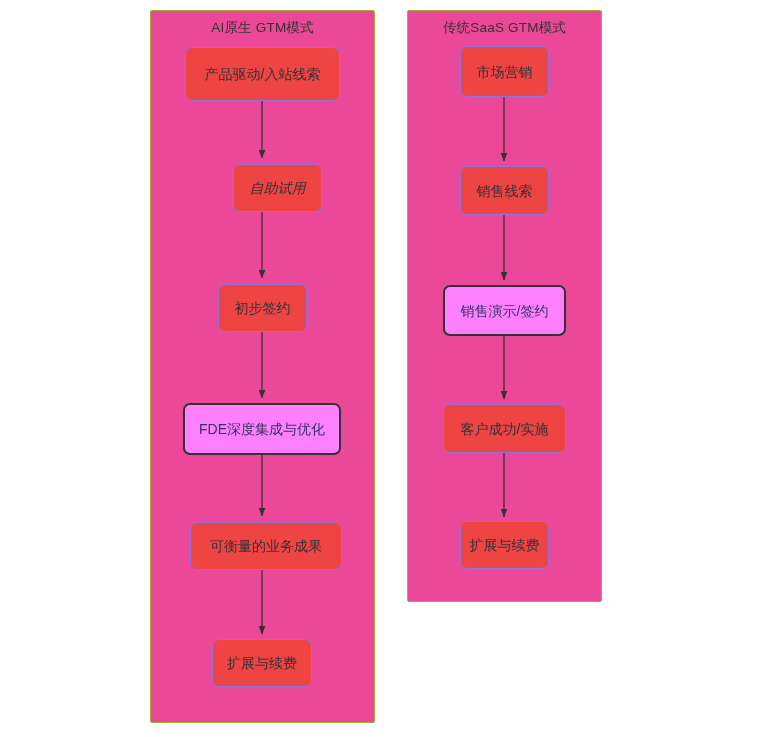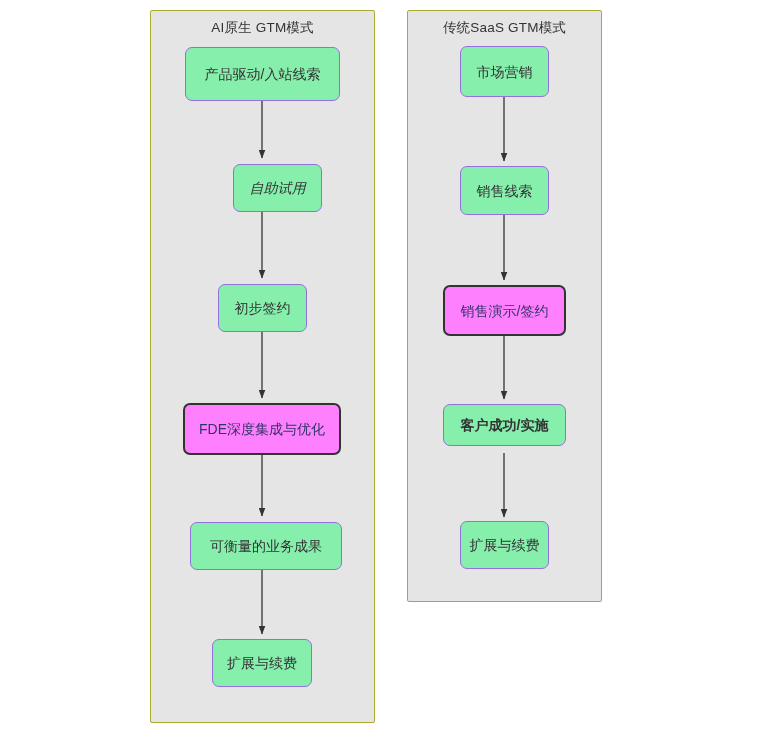--- a/index.html
+++ b/index.html
@@ -19,21 +19,21 @@
     position: absolute;
     left: 0;
     top: 0;
     width: 760px;
     height: 737px;
   }
 
   
   .subgraph {
     position: absolute;
-    background: #e5e5e5;
+    background: #ec4899;
     border: 1px solid #aaaa33;
     border-radius: 2px;
     box-sizing: border-box;
   }
   #subgraph-left {
     left: 150px;
     top: 10px;
     width: 225px;
     height: 713px;
   }
@@ -61,21 +61,21 @@
     box-sizing: border-box;
     display: flex;
     align-items: center;
     justify-content: center;
     border-radius: 7px;
     font-size: 14px;
     line-height: 1;
     white-space: nowrap;
   }
   .node.normal {
-    background: #86efac;
+    background: #ef4444;
     border: 1.4px solid #9370db;
     color: #333333;
   }
   .node.highlight {
     background: #ff80ff;
     border: 2.6px solid #333333;
     color: #333366;
   }
 
   
@@ -149,21 +149,21 @@
   </div>
 
   <div class="node normal" id="node-r2" style="left:460px; top:166px; width:89px; height:49px;">
     <span>销售线索</span>
   </div>
 
   <div class="node highlight" id="node-r3" style="left:443px; top:285px; width:123px; height:51px;">
     <span>销售演示/签约</span>
   </div>
 
-  <div class="node normal" id="node-r4" style="left:443px; top:404px; width:123px; height:42px;font-weight:bold;">
+  <div class="node normal" id="node-r4" style="left:443px; top:404px; width:123px; height:49px;">
     <span>客户成功/实施</span>
   </div>
 
   <div class="node normal" id="node-r5" style="left:460px; top:521px; width:89px; height:48px;">
     <span>扩展与续费</span>
   </div>
 
 </div>
 
 </body></html>

